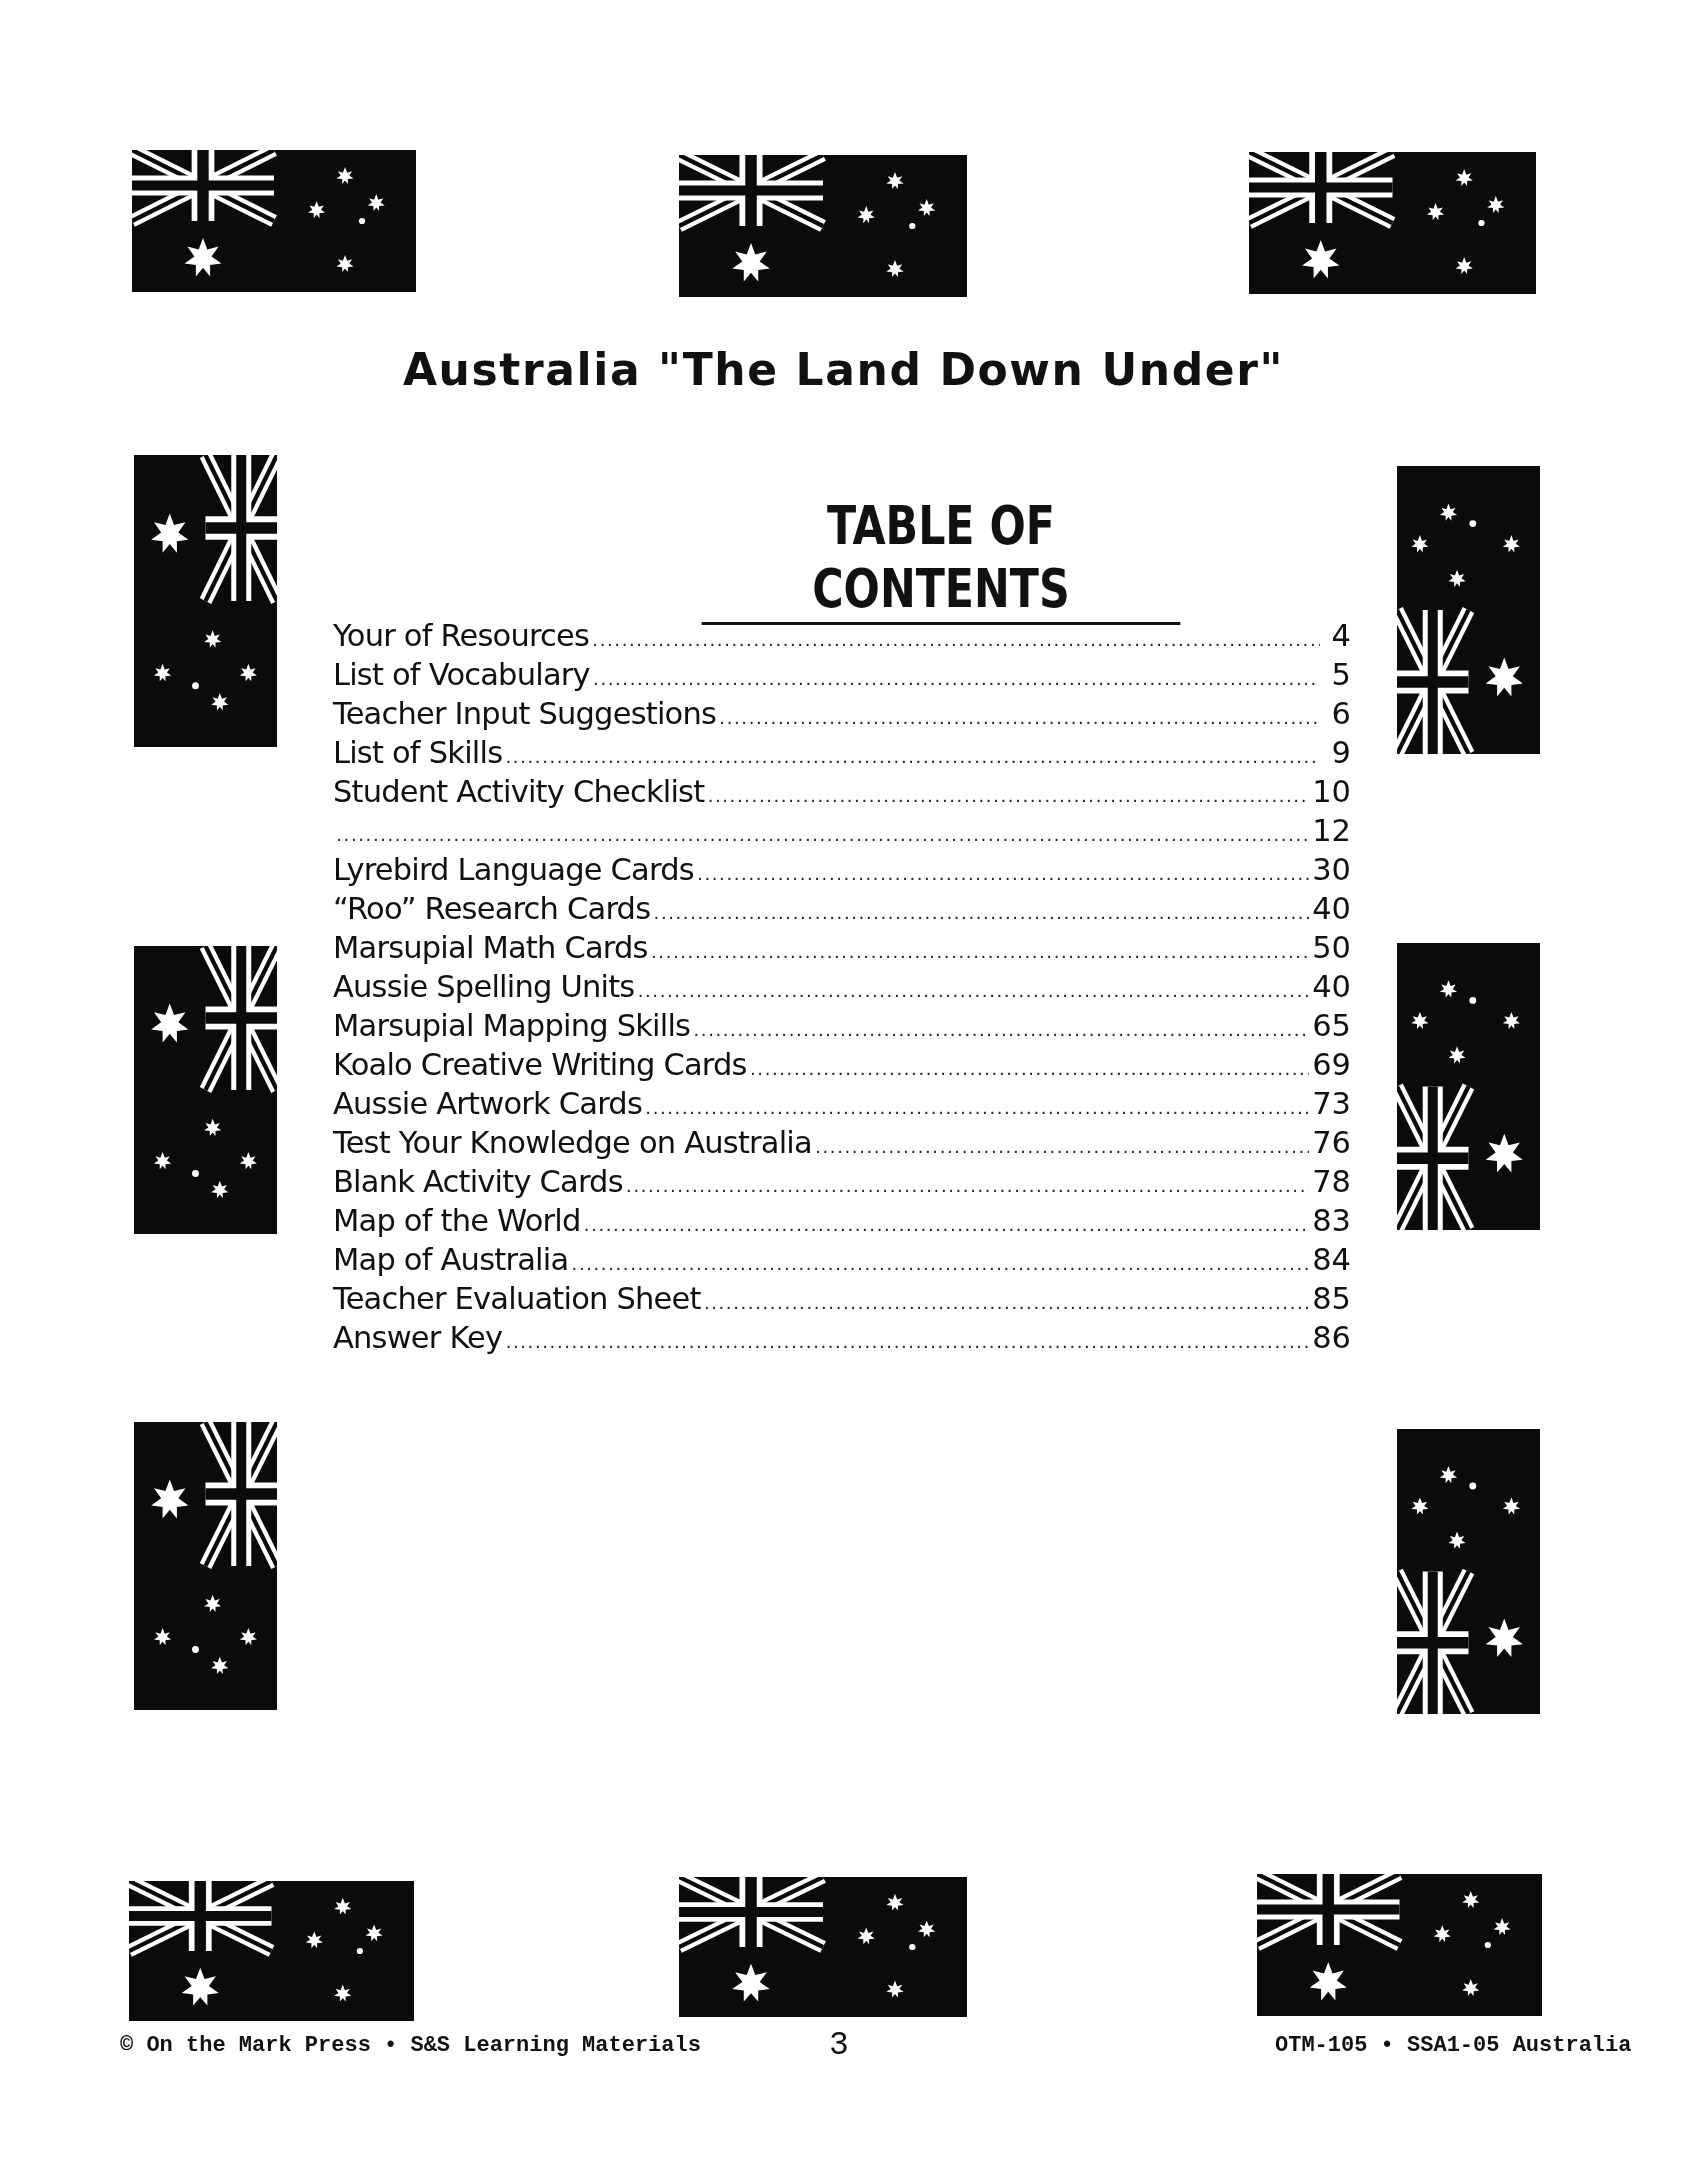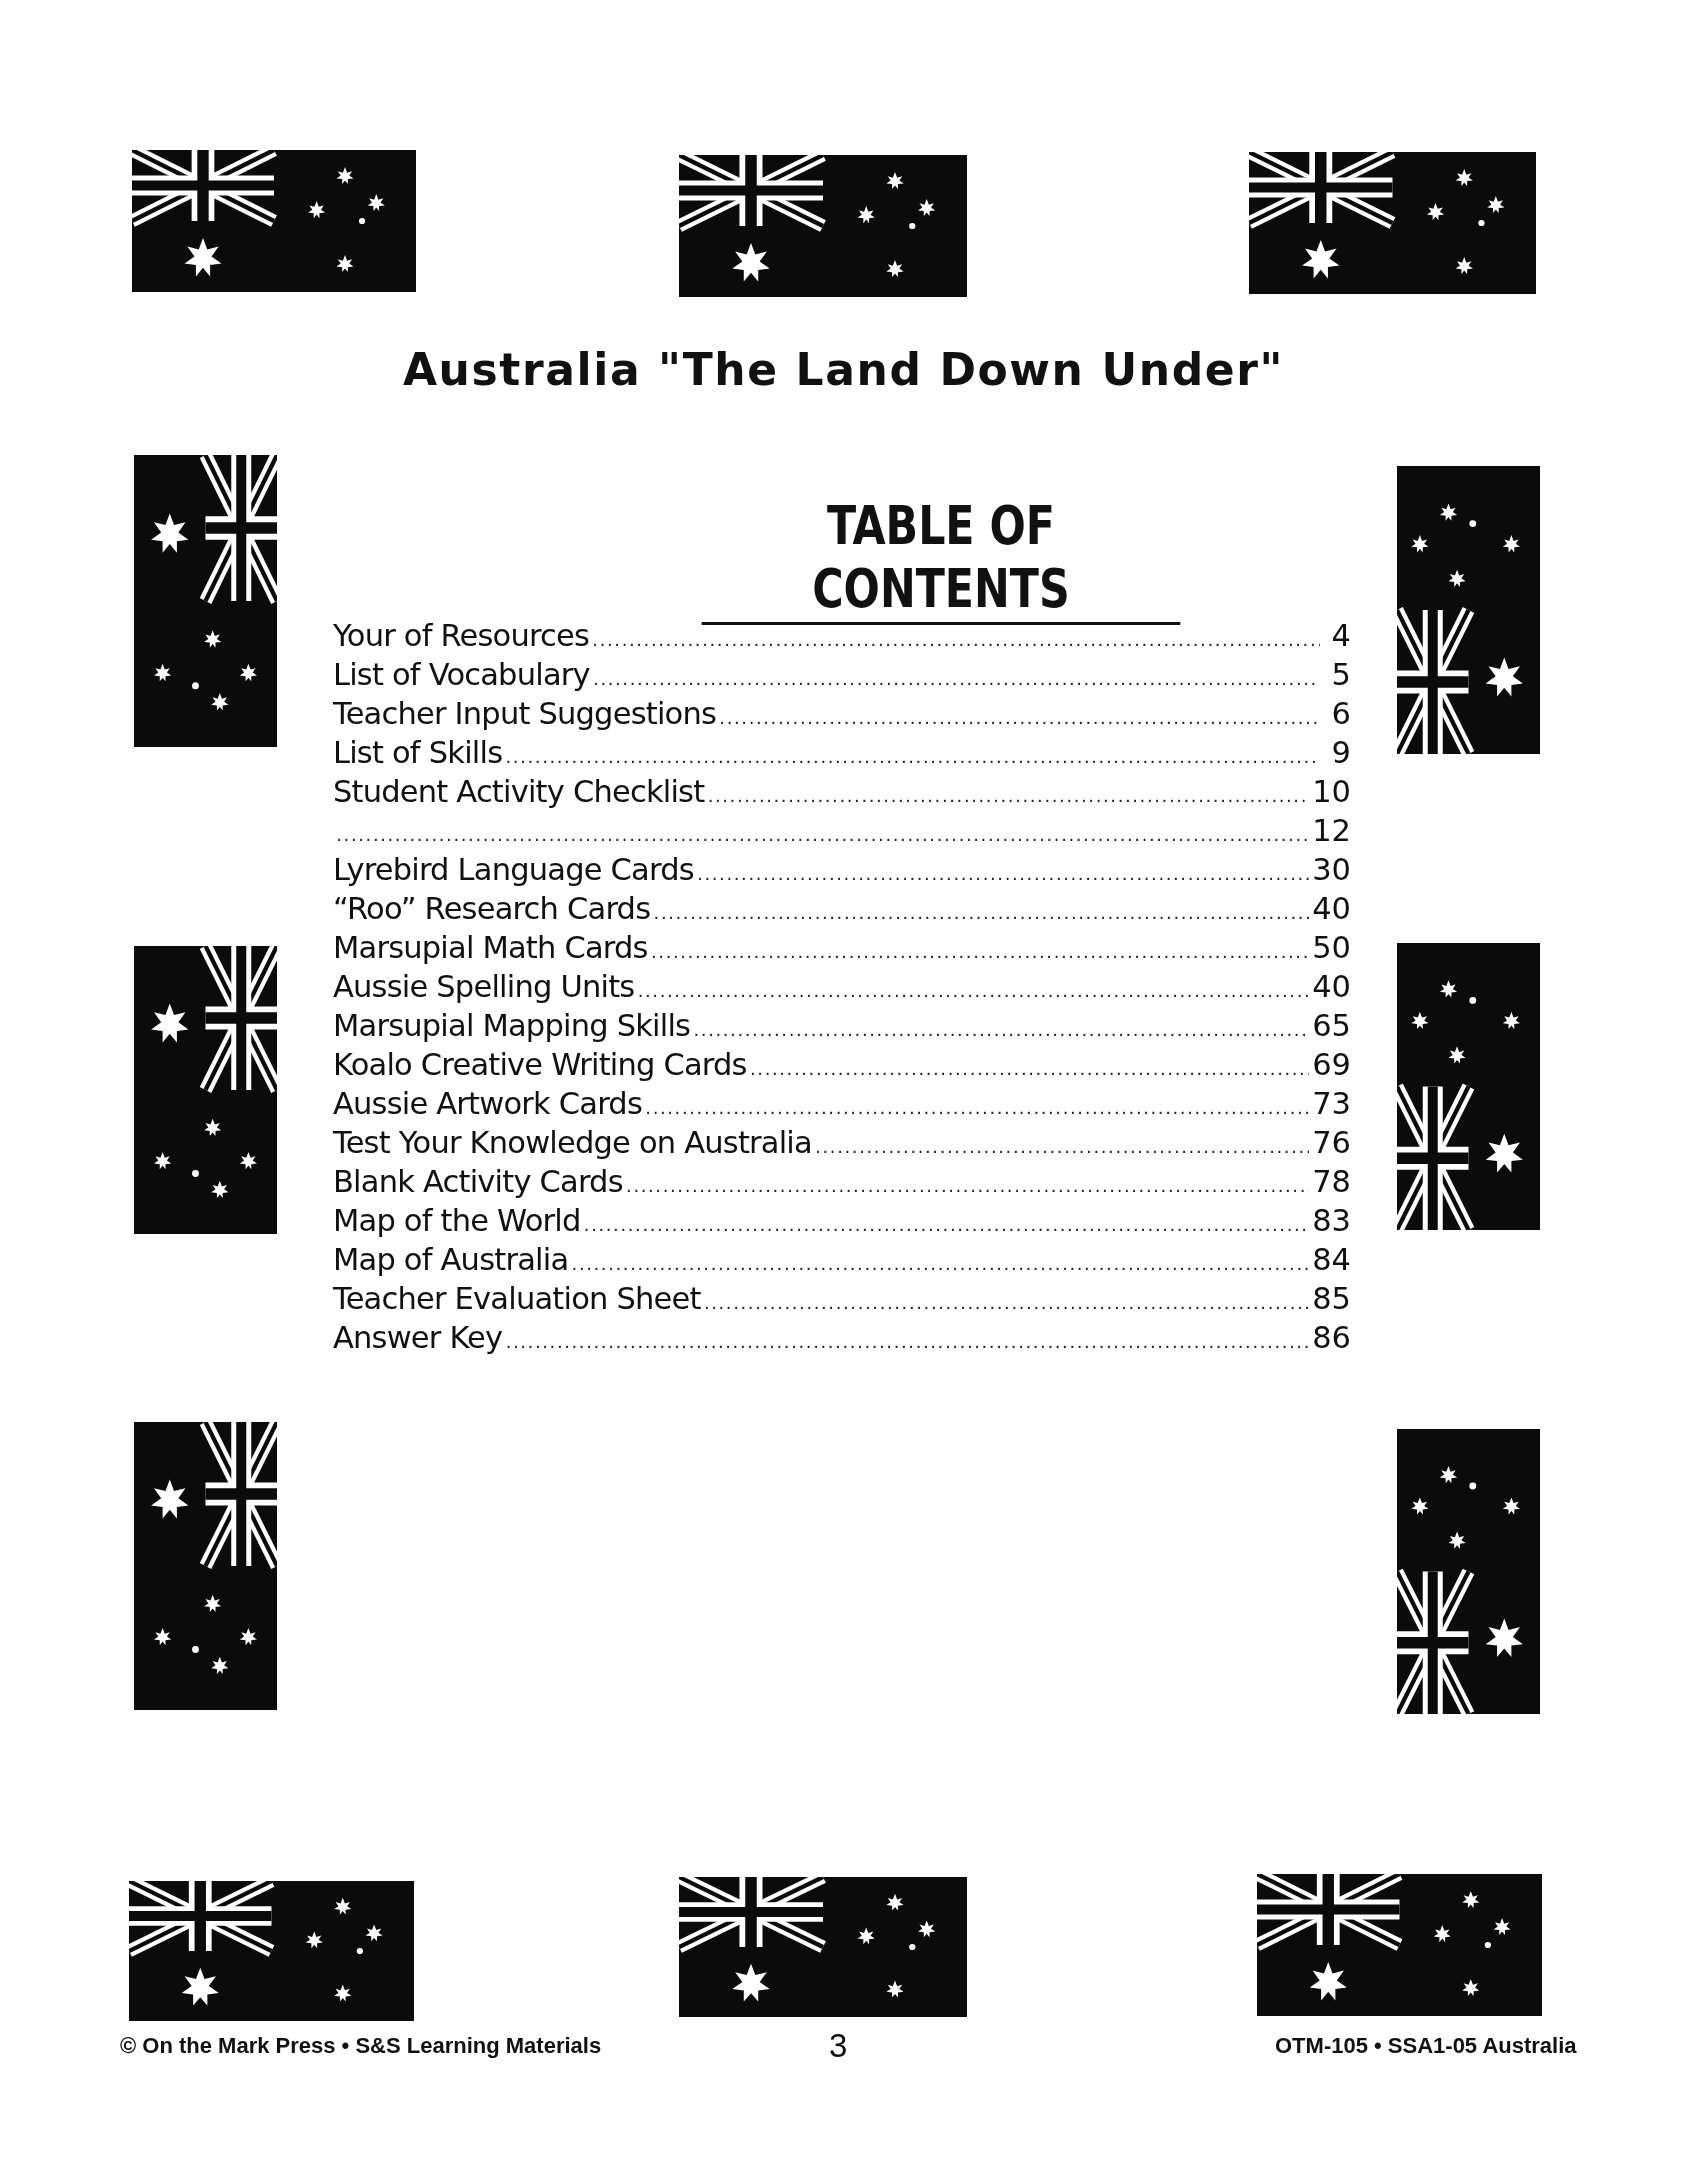--- a/index.html
+++ b/index.html
@@ -22,21 +22,21 @@
       font-family: "DejaVu Sans", sans-serif; font-size: 30.5px; line-height: 39px;
     }
     .toc-label { white-space: nowrap; letter-spacing: -0.8px; transform-origin: left; }
     .toc-dots {
       flex: 1; overflow: hidden; white-space: nowrap; margin: 0 3.3px;
       font-size: 18px; letter-spacing: 1.6px; color: #222;
     }
     .toc-page { white-space: nowrap; min-width: 28px; text-align: right; }
     .footer {
       position: absolute; top: 2033px;
-      font-family: Liberation Sans, sans-serif; font-weight: bold; font-size: 22px;
+      font-family: Liberation Mono, monospace; font-weight: bold; font-size: 22px;
     }
     .page-num { font-weight: normal; font-size: 33px; top: 2027px; }
   </style>
 </head>
 <body>
 
 <svg width="0" height="0" style="position:absolute">
   <defs>
     <symbol id="flag-h" viewBox="0 0 200 100">
       <rect width="200" height="100" fill="#0b0b0b"></rect>

